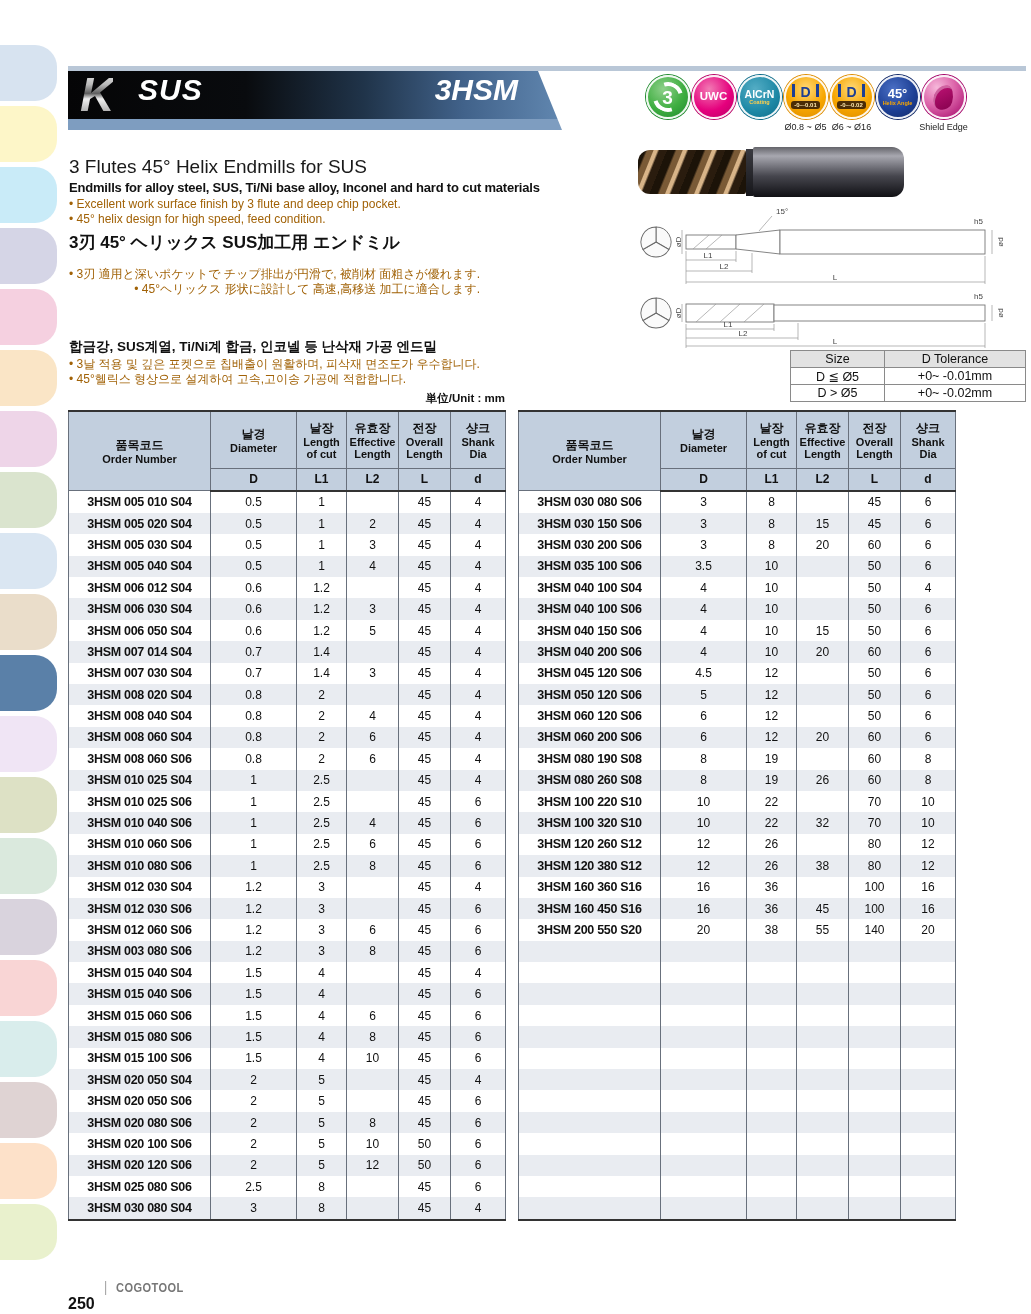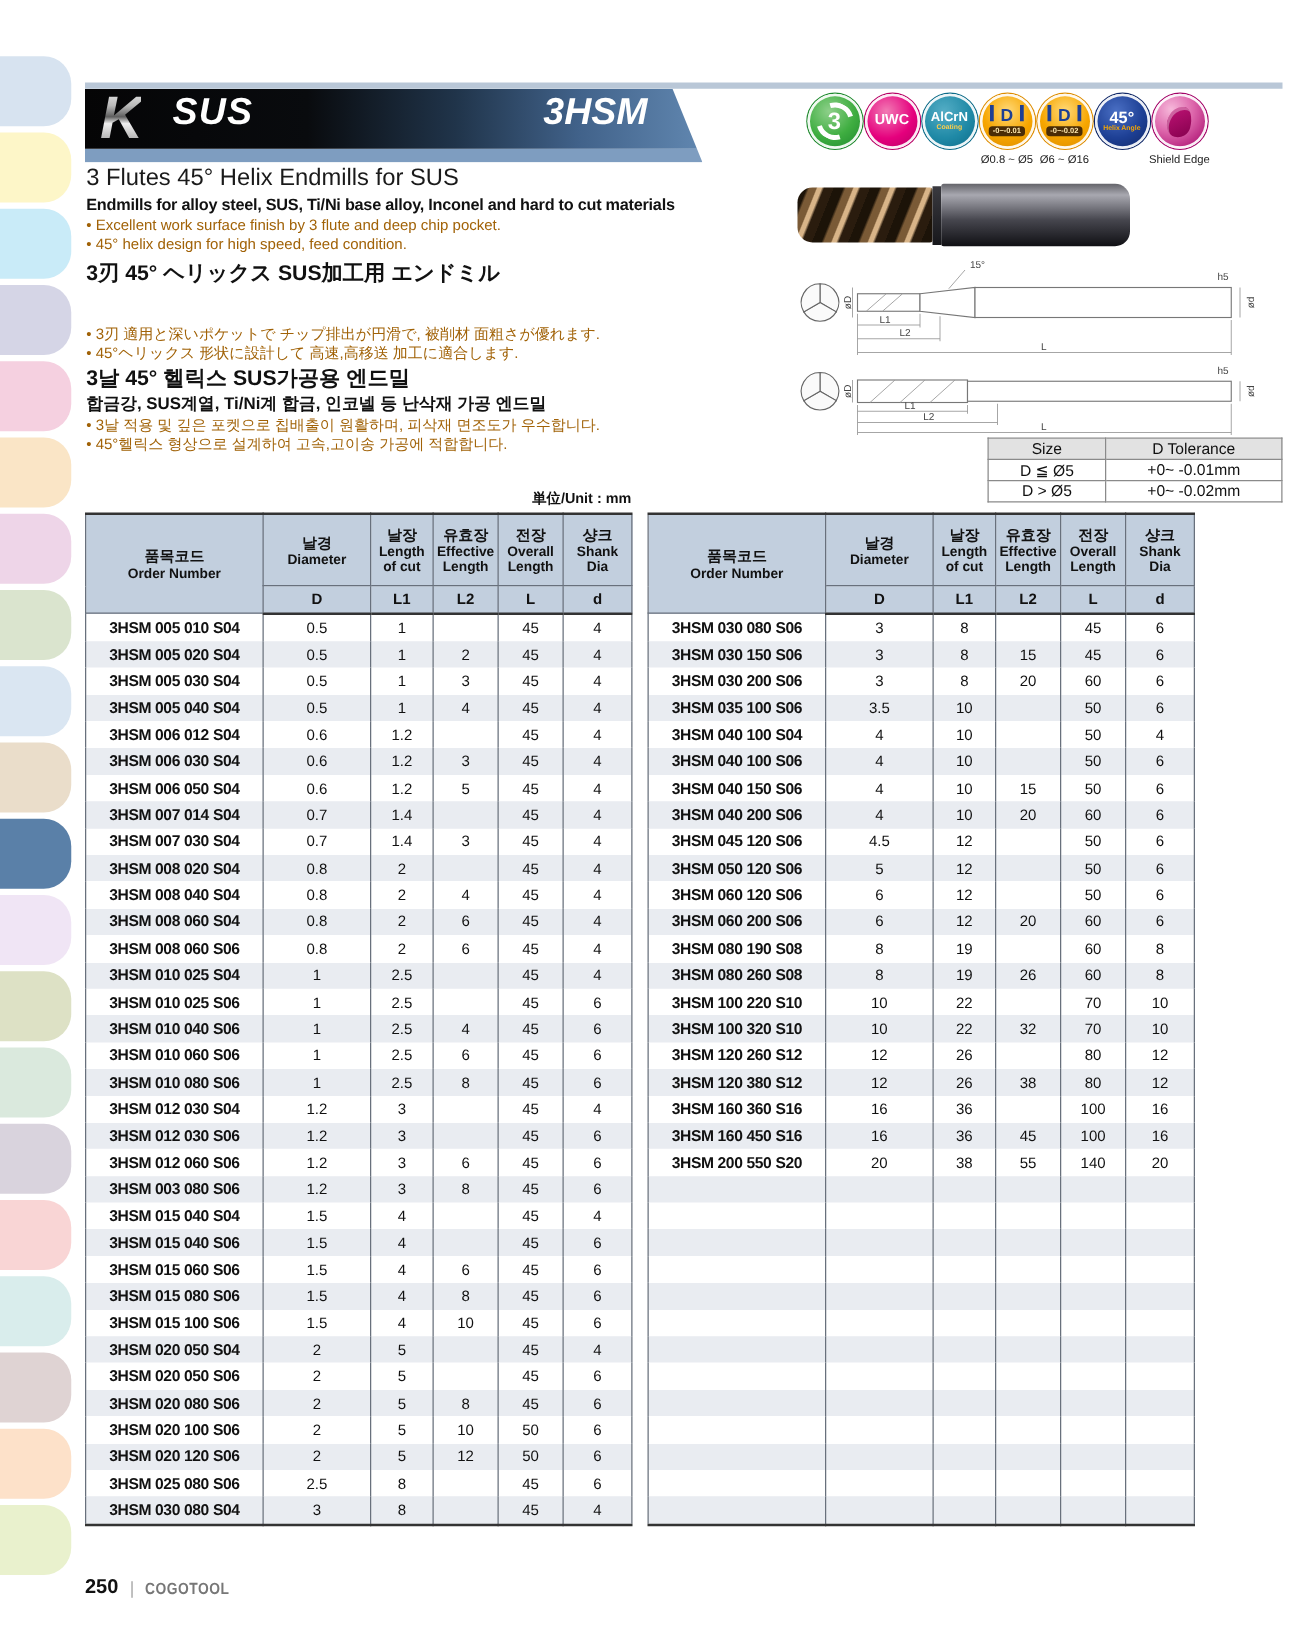--- a/index.html
+++ b/index.html
@@ -57,28 +57,28 @@
 
   
   .photo{position:absolute;left:638px;top:144px;width:266px;height:56px;display:flex;align-items:center;}
   .flutes{width:108px;height:44px;border-radius:12px 2px 2px 12px;
         background:repeating-linear-gradient(112deg,#1c1308 0 7px,#7a5a36 9px 14px,#d8b488 15px 18px,#2a1c0e 20px 27px);}
   .collar{width:7px;height:47px;background:linear-gradient(180deg,#3a3a40,#17171b);}
   .shank{flex:1;height:50px;border-radius:2px 12px 12px 2px;
         background:linear-gradient(180deg,#64646a 0%,#a8a8b0 18%,#46464e 58%,#101014 100%);}
 
   
-  .t-abs{position:absolute;left:69px;}
+  .t-abs{position:absolute;left:69px;margin-top:24px;}
   .en-title{top:132px;font-size:19px;color:#1a1a1a;}
   .en-sub{top:156px;font-size:13px;font-weight:bold;letter-spacing:-.2px;}
   .bullets{font-size:12px;color:#a16207;line-height:15px;}
   .b-en{top:173px;}
   .jp-title{top:207px;font-size:17px;font-weight:bold;}
   .jp-sub{top:230px;font-size:13.5px;font-weight:bold;}
-  .b-jp{top:260px;}
+  .b-jp{top:243px;text-align:right;}
   .kr-title{top:291px;font-size:17px;font-weight:bold;}
   .kr-sub{top:314px;font-size:13.5px;font-weight:bold;}
   .b-kr{top:333px;}
 
   
   .diagrams{position:absolute;left:630px;top:204px;width:400px;height:145px;}
   .diagrams text{font-size:8px;fill:#444;font-family:"Liberation Sans",sans-serif;}
 
   
   .tol{position:absolute;left:790px;top:350px;width:236px;border-collapse:collapse;font-size:12.5px;}
@@ -100,21 +100,21 @@
   .spec .hk{font-size:12px;font-weight:bold;line-height:14px;}
   .spec .hv{font-size:11px;font-weight:bold;line-height:12px;white-space:pre-line;margin-top:1px;}
   .spec thead tr:last-child th{border-bottom:2px solid #333;}
   .spec td{height:21.4px;border-left:1px solid #68707c;border-right:1px solid #68707c;
         text-align:center;padding:0;overflow:hidden;}
   .spec tbody tr:nth-child(even){background:#e9ecf1;}
   .spec td.c-order{font-weight:bold;font-size:12.5px;letter-spacing:-.3px;}
 
   
   .footer{position:absolute;left:68px;top:1261px;display:flex;align-items:center;gap:9px;}
-  .pg{font-size:16px;font-weight:bold;}
+  .pg{font-size:16px;font-weight:bold;margin-top:34px;}
   .sep{color:#aaa;font-size:14px;}
   .brand{font-size:13px;font-weight:bold;color:#777;letter-spacing:.5px;transform:scaleX(.85);transform-origin:left;}
 </style>
 </head>
 <body>
 
 <div class="page">
 
   <div class="tabstrip">
       <div class="tab" style="background: rgb(215, 227, 240);"></div>
@@ -208,21 +208,20 @@
   <div class="t-abs en-sub">Endmills for alloy steel, SUS, Ti/Ni base alloy, Inconel and hard to cut materials</div>
   <div class="t-abs bullets b-en">
       <div>• Excellent work surface finish by 3 flute and deep chip pocket.</div>
       <div>• 45° helix design for high speed, feed condition.</div>
     </div>
   <div class="t-abs jp-title">3刃 45° ヘリックス SUS加工用 エンドミル</div>
   <div class="t-abs bullets b-jp">
       <div>• 3刃 適用と深いポケットで チップ排出が円滑で, 被削材 面粗さが優れます.</div>
       <div>• 45°ヘリックス 形状に設計して 高速,高移送 加工に適合します.</div>
     </div>
-  <div class="t-abs kr-title">3날 45° 헬릭스 SUS가공용 엔드밀</div>
   <div class="t-abs kr-sub">합금강, SUS계열, Ti/Ni계 합금, 인코넬 등 난삭재 가공 엔드밀</div>
   <div class="t-abs bullets b-kr">
       <div>• 3날 적용 및 깊은 포켓으로 칩배출이 원활하며, 피삭재 면조도가 우수합니다.</div>
       <div>• 45°헬릭스 형상으로 설계하여 고속,고이송 가공에 적합합니다.</div>
     </div>
 
   <svg class="diagrams" viewBox="0 0 400 145">
 
     <g stroke="#666" stroke-width="0.9" fill="#fafafa">
       <path d="M26,38 L26,23 A15,15 0 0 1 39,45.5 Z"></path>

